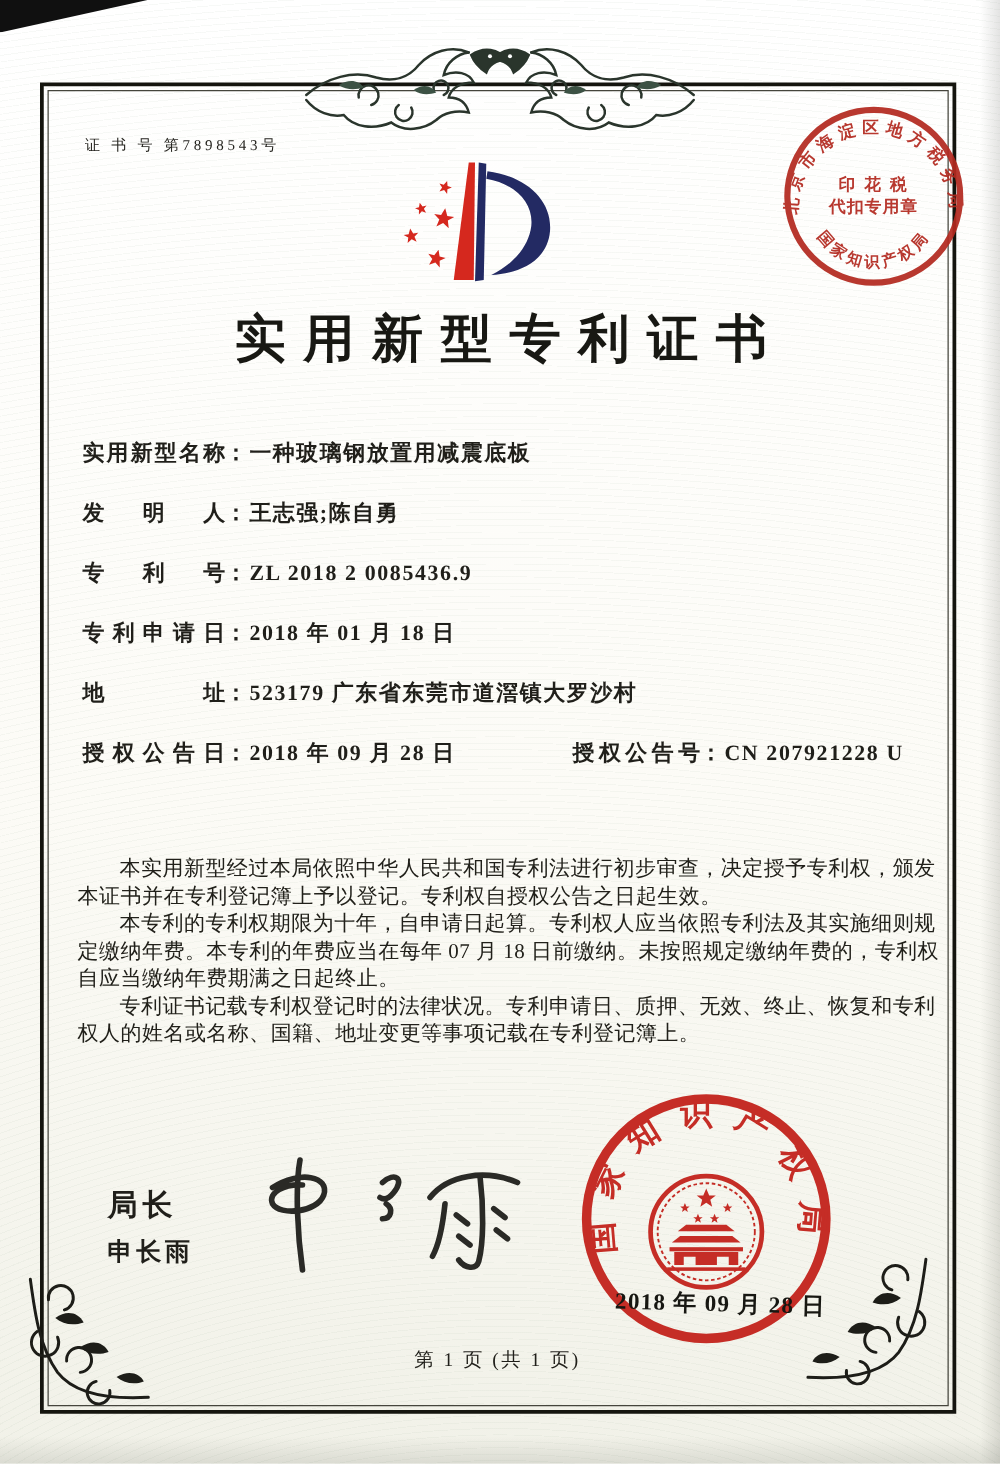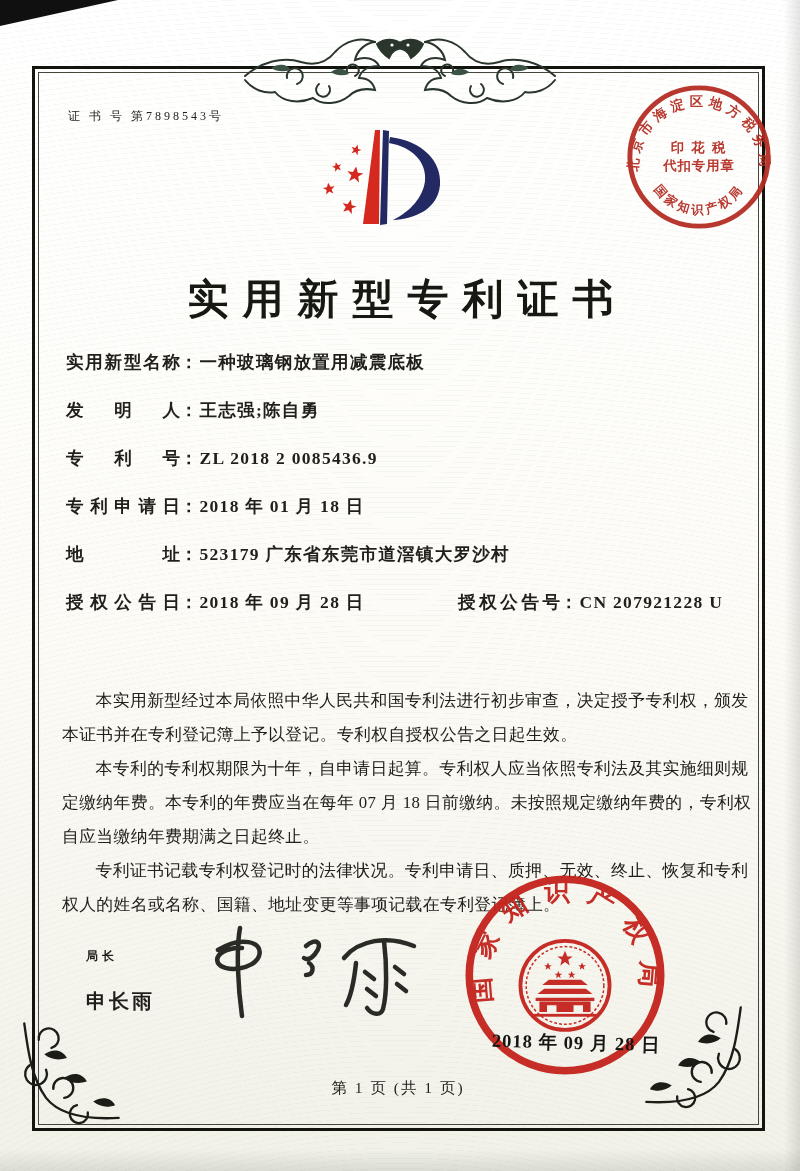--- a/index.html
+++ b/index.html
@@ -25,35 +25,35 @@
   .ornament-top{position:absolute;left:235px;top:28px;width:330px;height:84px;}
   .corner-bl{position:absolute;left:12px;top:1018px;width:128px;height:118px;}
   .corner-br{position:absolute;left:628px;top:1002px;width:122px;height:118px;transform:scaleX(-1);}
 
   .cert-no{position:absolute;left:68px;top:108px;font-size:12px;letter-spacing:3px;font-weight:400;}
 
   .tax-stamp{position:absolute;left:620px;top:78px;width:158px;height:158px;opacity:.93;}
   .logo{position:absolute;left:300px;top:124px;width:180px;height:114px;}
 
   .title{position:absolute;left:36px;top:244px;width:724px;text-align:center;
-    font-size:41px;font-weight:700;letter-spacing:14px;padding-left:19px;box-sizing:border-box;color:#181813;margin-top:28px;}
+    font-size:41px;font-weight:700;letter-spacing:14px;padding-left:19px;box-sizing:border-box;color:#181813;}
 
   .fields{position:absolute;left:66px;top:350px;width:694px;font-size:17.5px;font-weight:600;}
   .field-row{height:20px;margin-bottom:28px;position:relative;white-space:nowrap;}
   .flabel{display:inline-block;width:114px;text-align:justify;text-align-last:justify;vertical-align:top;}
   .fcolon{display:inline-block;margin:0 2px 0 0;}
   .fvalue{letter-spacing:1.3px;text-align:right;}
   .grant-right{position:absolute;left:392px;top:0;}
   .grant-right .flabel{width:102px;}
 
-  .body-text{position:absolute;left:62px;top:684px;width:692px;font-size:16.8px;line-height:34px;
+  .body-text{position:absolute;left:62px;top:684px;width:692px;font-size:16.8px;line-height:22px;
     letter-spacing:.4px;color:#21201a;}
   .body-text p{margin:0;text-indent:2em;}
 
-  .sign-role{position:absolute;left:86px;top:948px;font-size:12px;letter-spacing:4px;font-weight:600;}
+  .sign-role{position:absolute;left:86px;top:948px;font-size:24px;letter-spacing:4px;font-weight:600;}
   .sign-name{position:absolute;left:86px;top:988px;font-size:20px;letter-spacing:3px;font-weight:600;}
   .signature-svg{position:absolute;left:188px;top:916px;width:250px;height:108px;}
 
   .seal{position:absolute;left:456px;top:866px;width:218px;height:218px;opacity:.95;}
   .seal-date{position:absolute;left:492px;top:1030px;font-size:18.5px;font-weight:600;color:#171712;
     letter-spacing:1px;transform:rotate(1.5deg);white-space:nowrap;}
 
   .footer{position:absolute;left:36px;top:1078px;width:724px;text-align:center;font-size:15.5px;letter-spacing:2px;}
 
   svg text{font-family:"Liberation Serif","DejaVu Serif",serif;}

